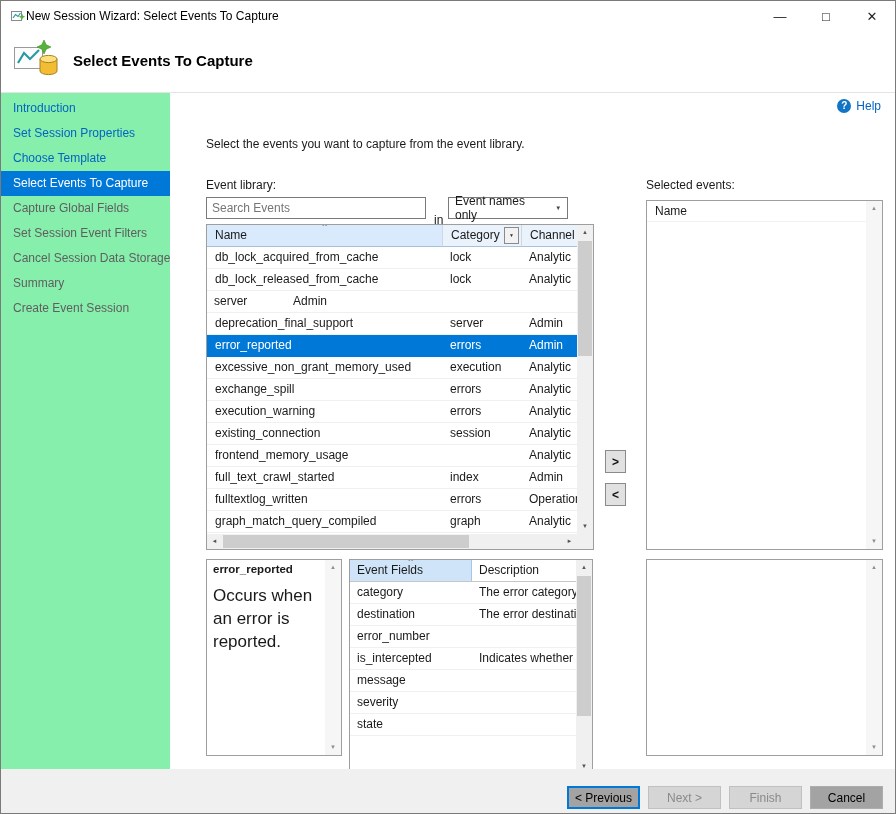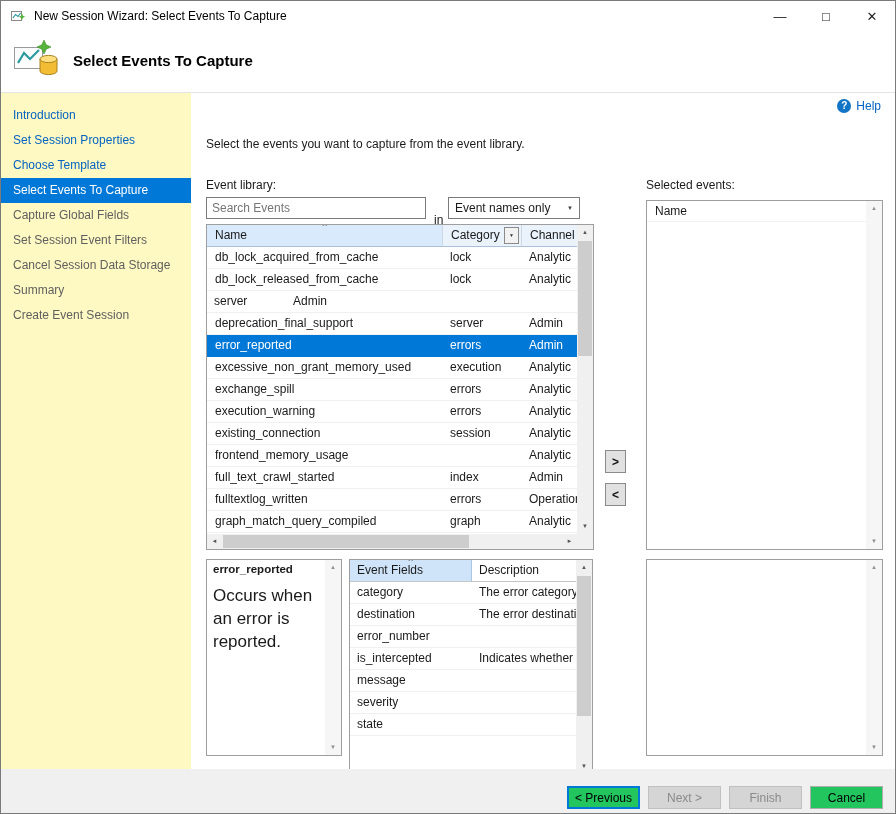--- a/index.html
+++ b/index.html
@@ -3,50 +3,50 @@
 <meta charset="utf-8">
 <style>
   * { margin:0; padding:0; box-sizing:border-box; }
   html,body { width:896px; height:814px; }
   body { font-family:"Liberation Sans","DejaVu Sans",sans-serif; font-size:12px; color:#1a1a1a; background:#fff; }
   .window { position:relative; width:896px; height:814px; background:#fff; border:1px solid #7a7a7a; overflow:hidden; }
 
   
   .titlebar { position:absolute; top:0; left:0; right:0; height:30px; background:#fff; display:flex; align-items:center; }
   .tb-icon { width:16px; height:16px; margin-left:9px; flex:none; }
-  .tb-title { margin-left:8px; font-size:12px; color:#000; white-space:nowrap; }
+  .tb-title { font-size:12px; color:#000; white-space:nowrap; }
   .win-controls { margin-left:auto; display:flex; height:100%; }
   .win-btn { width:46px; height:100%; display:flex; align-items:center; justify-content:center; font-size:13px; color:#222; cursor:default; }
 
   
   .header { position:absolute; top:30px; left:0; right:0; height:62px; background:#fff; border-bottom:1px solid #e4e4e4; }
   .app-icon { position:absolute; left:12px; top:8px; }
   .header-title { position:absolute; left:72px; top:21px; font-size:15px; font-weight:bold; color:#000; }
 
   
-  .sidebar { position:absolute; top:92px; left:0; width:190px; bottom:44px; background:#fef9c3; padding-top:10px; }
+  .sidebar { position:absolute; top:92px; left:0; width:169px; bottom:44px; background:#86efac; padding-top:3px; }
   .side-item { height:25px; line-height:25px; padding-left:12px; white-space:nowrap; overflow:hidden; cursor:pointer; }
   .side-item.link { color:#0563c1; }
   .side-item.active { background:#0078d7; color:#fff; }
   .side-item.normal { color:#5f5f5f; }
 
   
   .main { position:absolute; top:92px; left:190px; right:0; bottom:44px; background:#fff; }
   .help-box { position:absolute; top:6px; right:14px; display:flex; align-items:center; cursor:pointer; }
   .help-icon { display:inline-block; width:14px; height:14px; border-radius:50%; background:#1274c5; color:#fff; font-size:10px; font-weight:bold; text-align:center; line-height:14px; }
   .help-label { margin-left:5px; color:#0563c1; }
   .instruction { position:absolute; left:15px; top:44px; }
   .lbl { position:absolute; }
   .lbl-event-library { left:15px; top:85px; }
   .lbl-selected { left:455px; top:85px; }
 
   .search-input { position:absolute; left:15px; top:104px; width:220px; height:22px; border:1px solid #7a7a7a; padding:2px 5px; font-family:inherit; font-size:12px; }
   .search-input::placeholder { color:#757575; }
   .in-label { position:absolute; left:243px; top:120px; }
-  .scope-select { position:absolute; left:257px; top:104px; width:132px; height:22px; border:1px solid #7a7a7a; background:#fff; display:flex; align-items:center; padding-left:6px; cursor:default; }
+  .scope-select { position:absolute; left:257px; top:104px; width:120px; height:22px; border:1px solid #7a7a7a; background:#fff; display:flex; align-items:center; padding-left:6px; cursor:default; }
   .scope-select .dd-btn { margin-left:auto; width:18px; text-align:center; font-size:6px; color:#444; }
 
   
   .events-grid { position:absolute; left:15px; top:131px; width:388px; height:326px; border:1px solid #9e9e9e; background:#fff; }
   .eg-header { position:absolute; left:0; top:0; right:16px; height:22px; display:flex; }
   .hcell { position:relative; line-height:21px; padding-left:8px; white-space:nowrap; overflow:hidden; border-right:1px solid #cdd8e4; border-bottom:1px solid #a8c0d8; background:#eaf3fc; }
   .hcell.h0 { width:236px; flex:none; background:#d9eafc; }
   .hcell.h1 { width:79px; flex:none; }
   .hcell.h2 { flex:1; border-right:none; }
   .sort-caret { position:absolute; left:50%; transform:translateX(-50%); top:-4px; font-size:9px; color:#444; line-height:10px; }
@@ -94,21 +94,21 @@
   .fp-body { position:absolute; left:0; top:22px; right:16px; bottom:15px; overflow:hidden; }
   .f-row { display:flex; height:22px; line-height:21px; border-bottom:1px solid #f0f0f0; }
   .cell.f0 { width:122px; flex:none; padding-left:7px; }
   .cell.f1 { flex:1; padding-left:7px; }
 
   .right-panel { position:absolute; left:455px; top:466px; right:12px; height:197px; border:1px solid #9e9e9e; background:#fff; }
 
   
   .footer { position:absolute; left:0; right:0; bottom:0; height:44px; background:#f0f0f0; }
   .footer-btns { position:absolute; right:12px; top:17px; display:flex; gap:8px; }
-  .btn { width:73px; height:23px; font-family:inherit; font-size:12px; background:#22c55e; border:1px solid #adadad; color:#000; cursor:pointer; }
+  .btn { width:73px; height:23px; font-family:inherit; font-size:12px; background:#a3a3a3; border:1px solid #adadad; color:#000; cursor:pointer; }
   .btn.primary { border:2px solid #0078d7; }
   .btn.disabled { background:#d5d5d5; border:1px solid #c0c0c0; color:#8a8a8a; }
 </style>
 </head>
 <body>
 
 <div class="window">
 
   <div class="titlebar">
     <span class="tb-icon">

